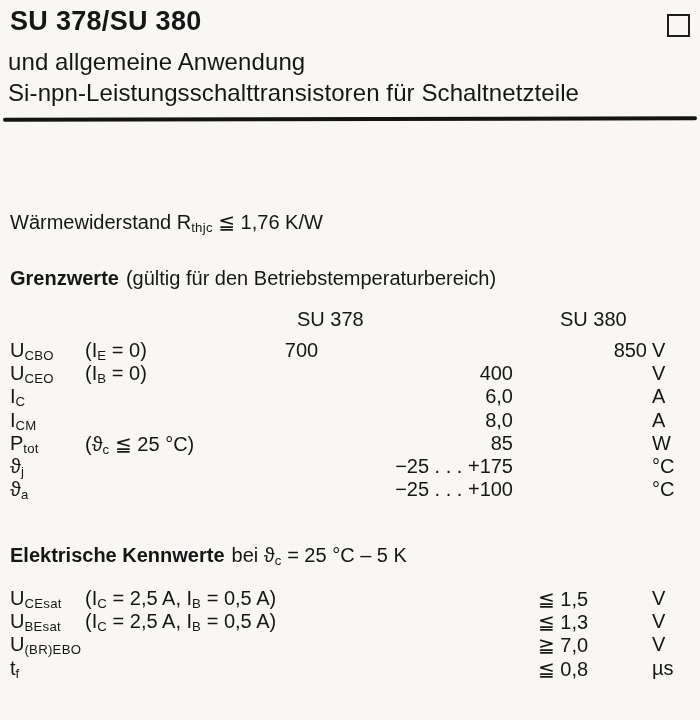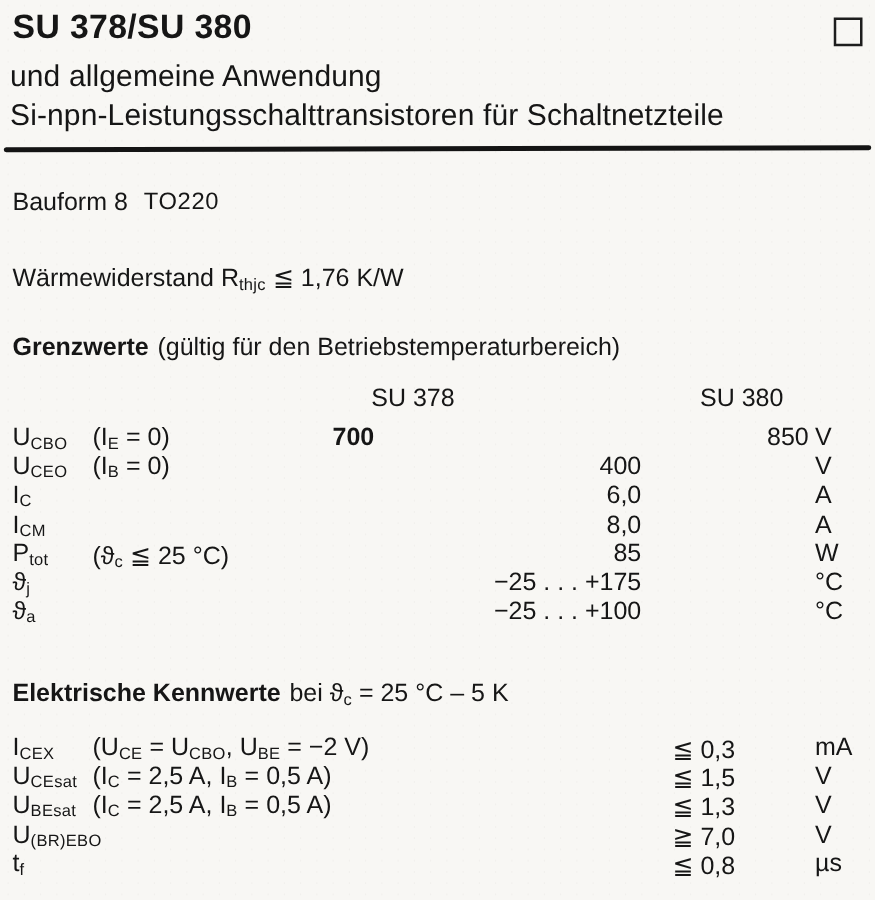--- a/index.html
+++ b/index.html
@@ -43,22 +43,22 @@
   .section-heading .bold { font-weight: bold; }
   .section-heading .note { margin-left: 7px; }
   .col-head { position: absolute; top: 308px; font-size: 20px; }
   .col-head.su378 { left: 297px; }
   .col-head.su380 { left: 560px; }
   .rows { position: absolute; left: 0; width: 616px; }
   .limits-rows { top: 339px; }
   .elec-rows { top: 587px; }
   .row { position: relative; height: 23.2px; font-size: 20px; white-space: nowrap; }
   .c-sym  { position: absolute; left: 10px; }
-  .c-cond { position: absolute; left: 74px; }
-  .c-378  { position: absolute; left: 266px; width: 103px; text-align: left; font-weight: bold; }
+  .c-cond { position: absolute; left: 85px; }
+  .c-378  { position: absolute; left: 250px; width: 103px; text-align: center; }
   .c-mid  { position: absolute; left: 330px; width: 183px; text-align: right; }
   .c-380  { position: absolute; left: 545px; width: 102px; text-align: right; }
   .c-unit { position: absolute; left: 652px; }
   .c-limit{ position: absolute; left: 538px; }
   sub { font-size: 66%; vertical-align: -0.22em; line-height: 0; letter-spacing: 0.02em; }
 </style>
 </head>
 <body>
 
 <div class="page">
@@ -66,24 +66,20 @@
   <div class="title">SU 378/SU 380</div>
   <div class="corner-box"></div>
 
   <div class="subtitle">
     <div>und allgemeine Anwendung</div>
     <div>Si-npn-Leistungsschalttransistoren für Schaltnetzteile</div>
   </div>
 
   <div class="rule"></div>
 
-  <div class="bauform-line">
-    <span class="bauform-label">Bauform 8</span>
-    <span class="package-label">TO220</span>
-  </div>
 
   <div class="thermal-line">Wärmewiderstand R<sub>thjc</sub> ≦ 1,76 K/W</div>
 
   <div class="section-heading limits-heading">
     <span class="bold">Grenzwerte</span><span class="note">(gültig für den Betriebstemperaturbereich)</span>
   </div>
 
   <div class="col-head su378">SU 378</div>
   <div class="col-head su380">SU 380</div>
 
@@ -128,26 +124,20 @@
       <span class="c-unit">°C</span>
     </div>
   </div>
 
   <div class="section-heading elec-heading">
     <span class="bold">Elektrische Kennwerte</span><span class="note">bei ϑ<sub>c</sub> = 25 °C – 5 K</span>
   </div>
 
   <div class="rows elec-rows">
     <div class="row">
-      <span class="c-sym">I<sub>CEX</sub></span>
-      <span class="c-cond">(U<sub>CE</sub> = U<sub>CBO</sub>, U<sub>BE</sub> = −2 V)</span>
-      <span class="c-limit">≦ 0,3</span>
-      <span class="c-unit">mA</span>
-    </div>
-    <div class="row">
       <span class="c-sym">U<sub>CEsat</sub></span>
       <span class="c-cond">(I<sub>C</sub> = 2,5 A, I<sub>B</sub> = 0,5 A)</span>
       <span class="c-limit">≦ 1,5</span>
       <span class="c-unit">V</span>
     </div>
     <div class="row">
       <span class="c-sym">U<sub>BEsat</sub></span>
       <span class="c-cond">(I<sub>C</sub> = 2,5 A, I<sub>B</sub> = 0,5 A)</span>
       <span class="c-limit">≦ 1,3</span>
       <span class="c-unit">V</span>

